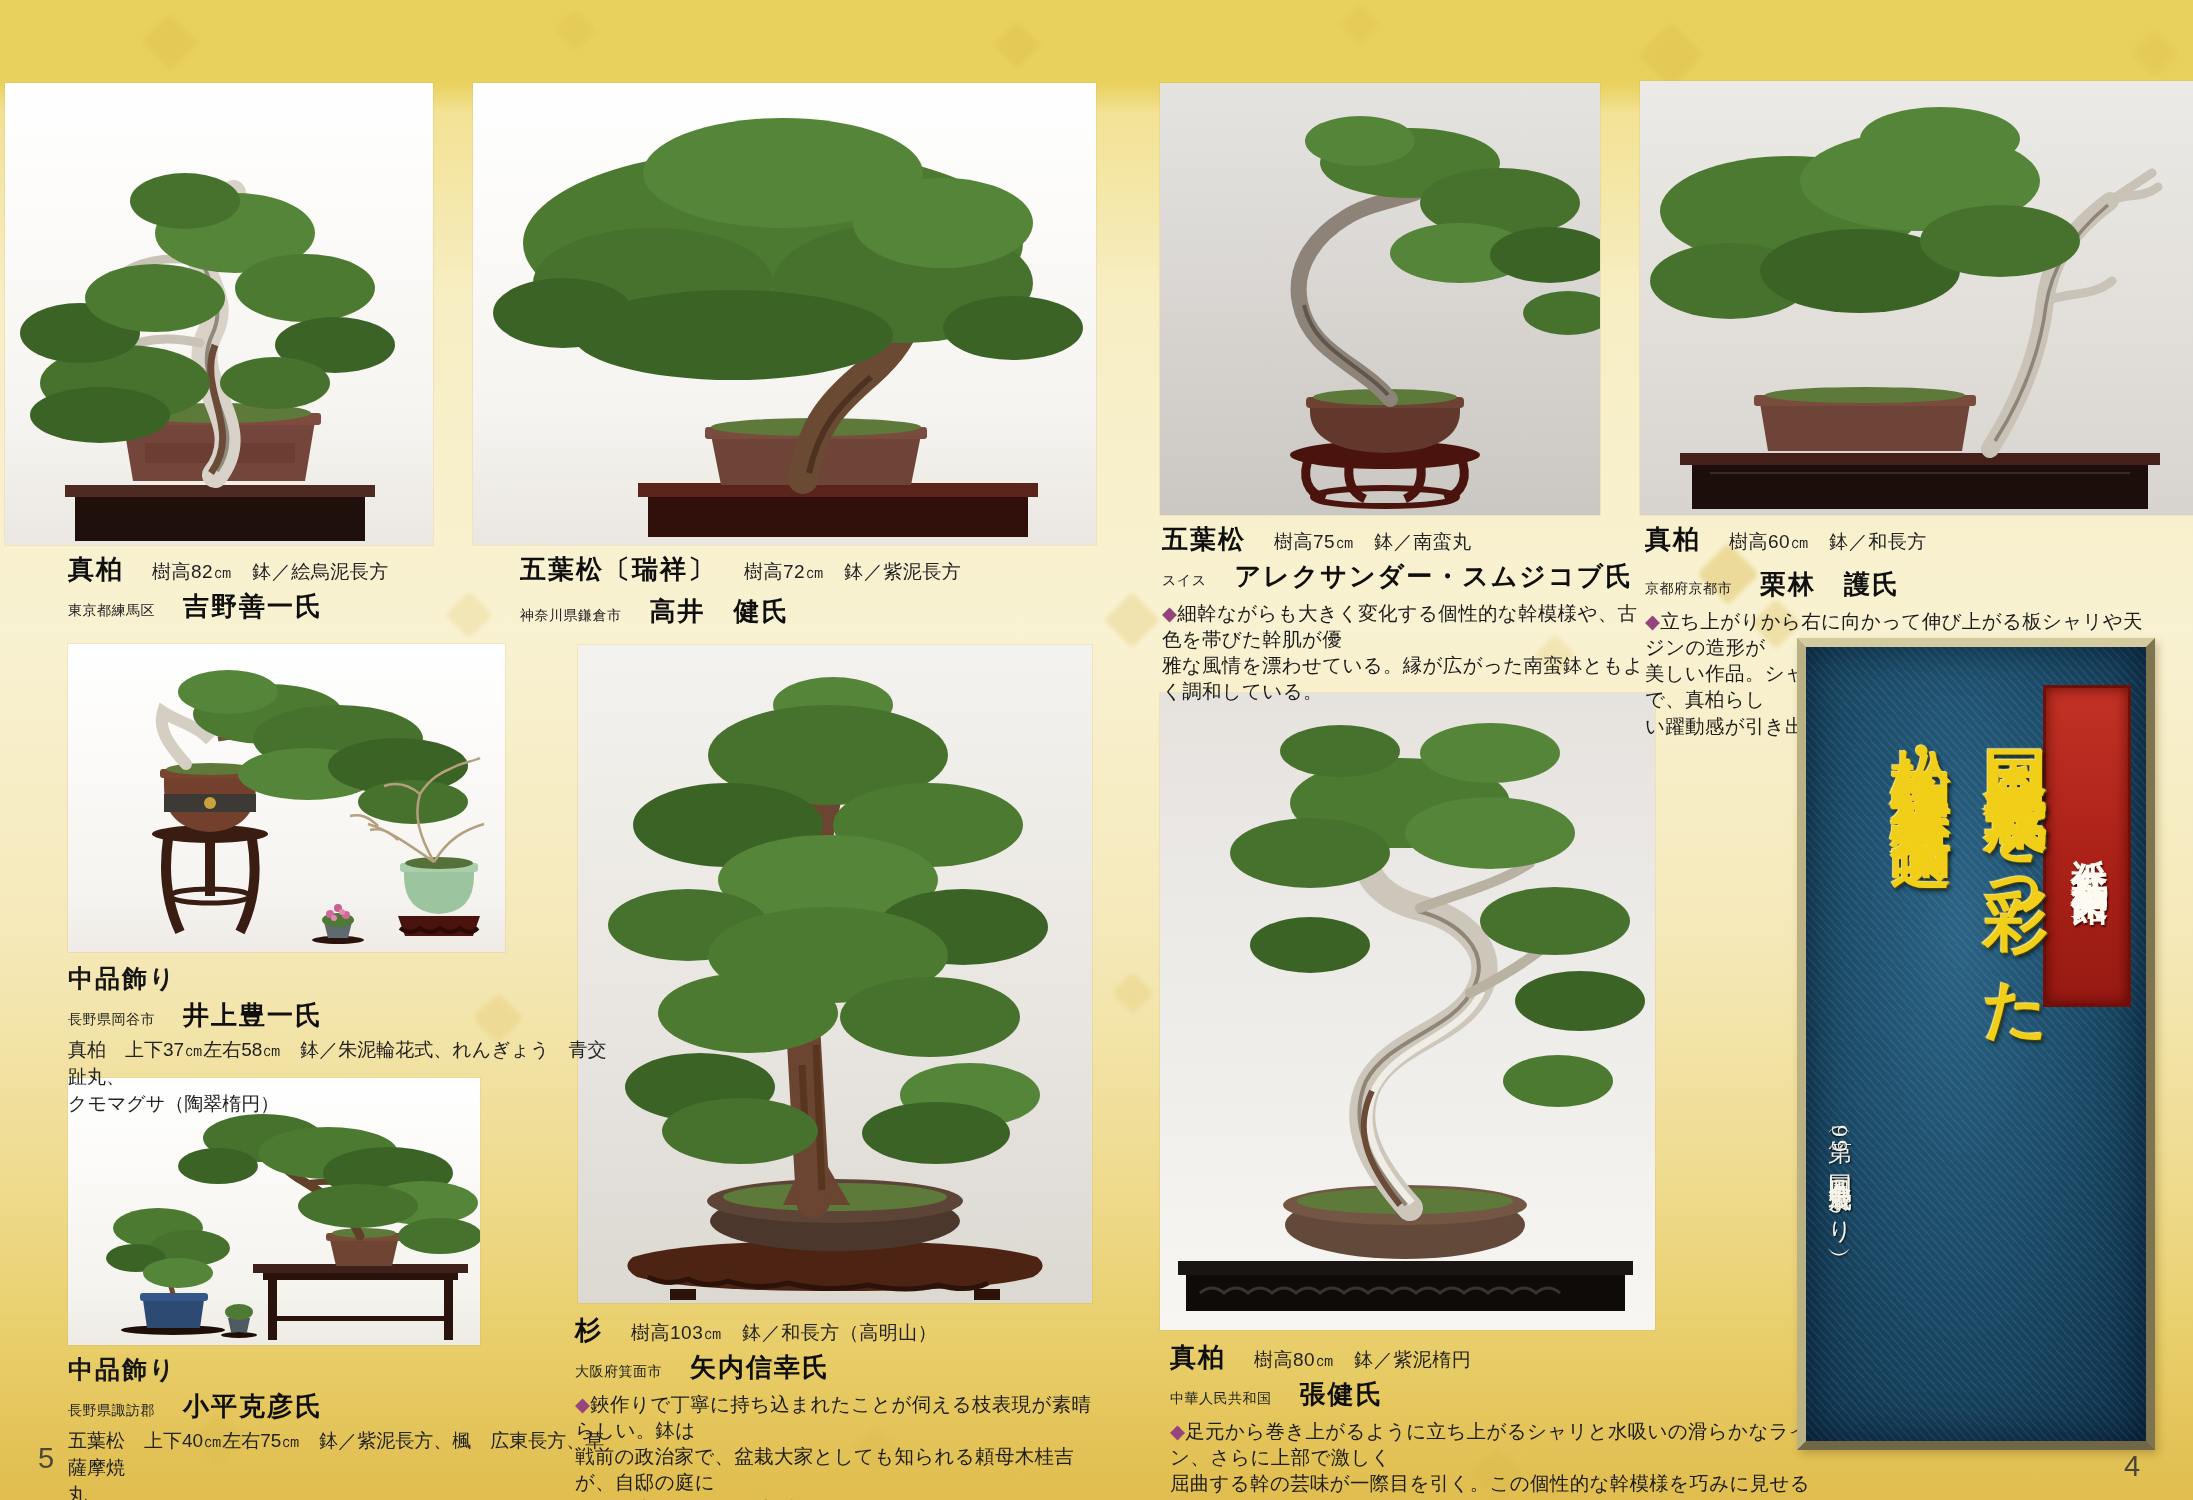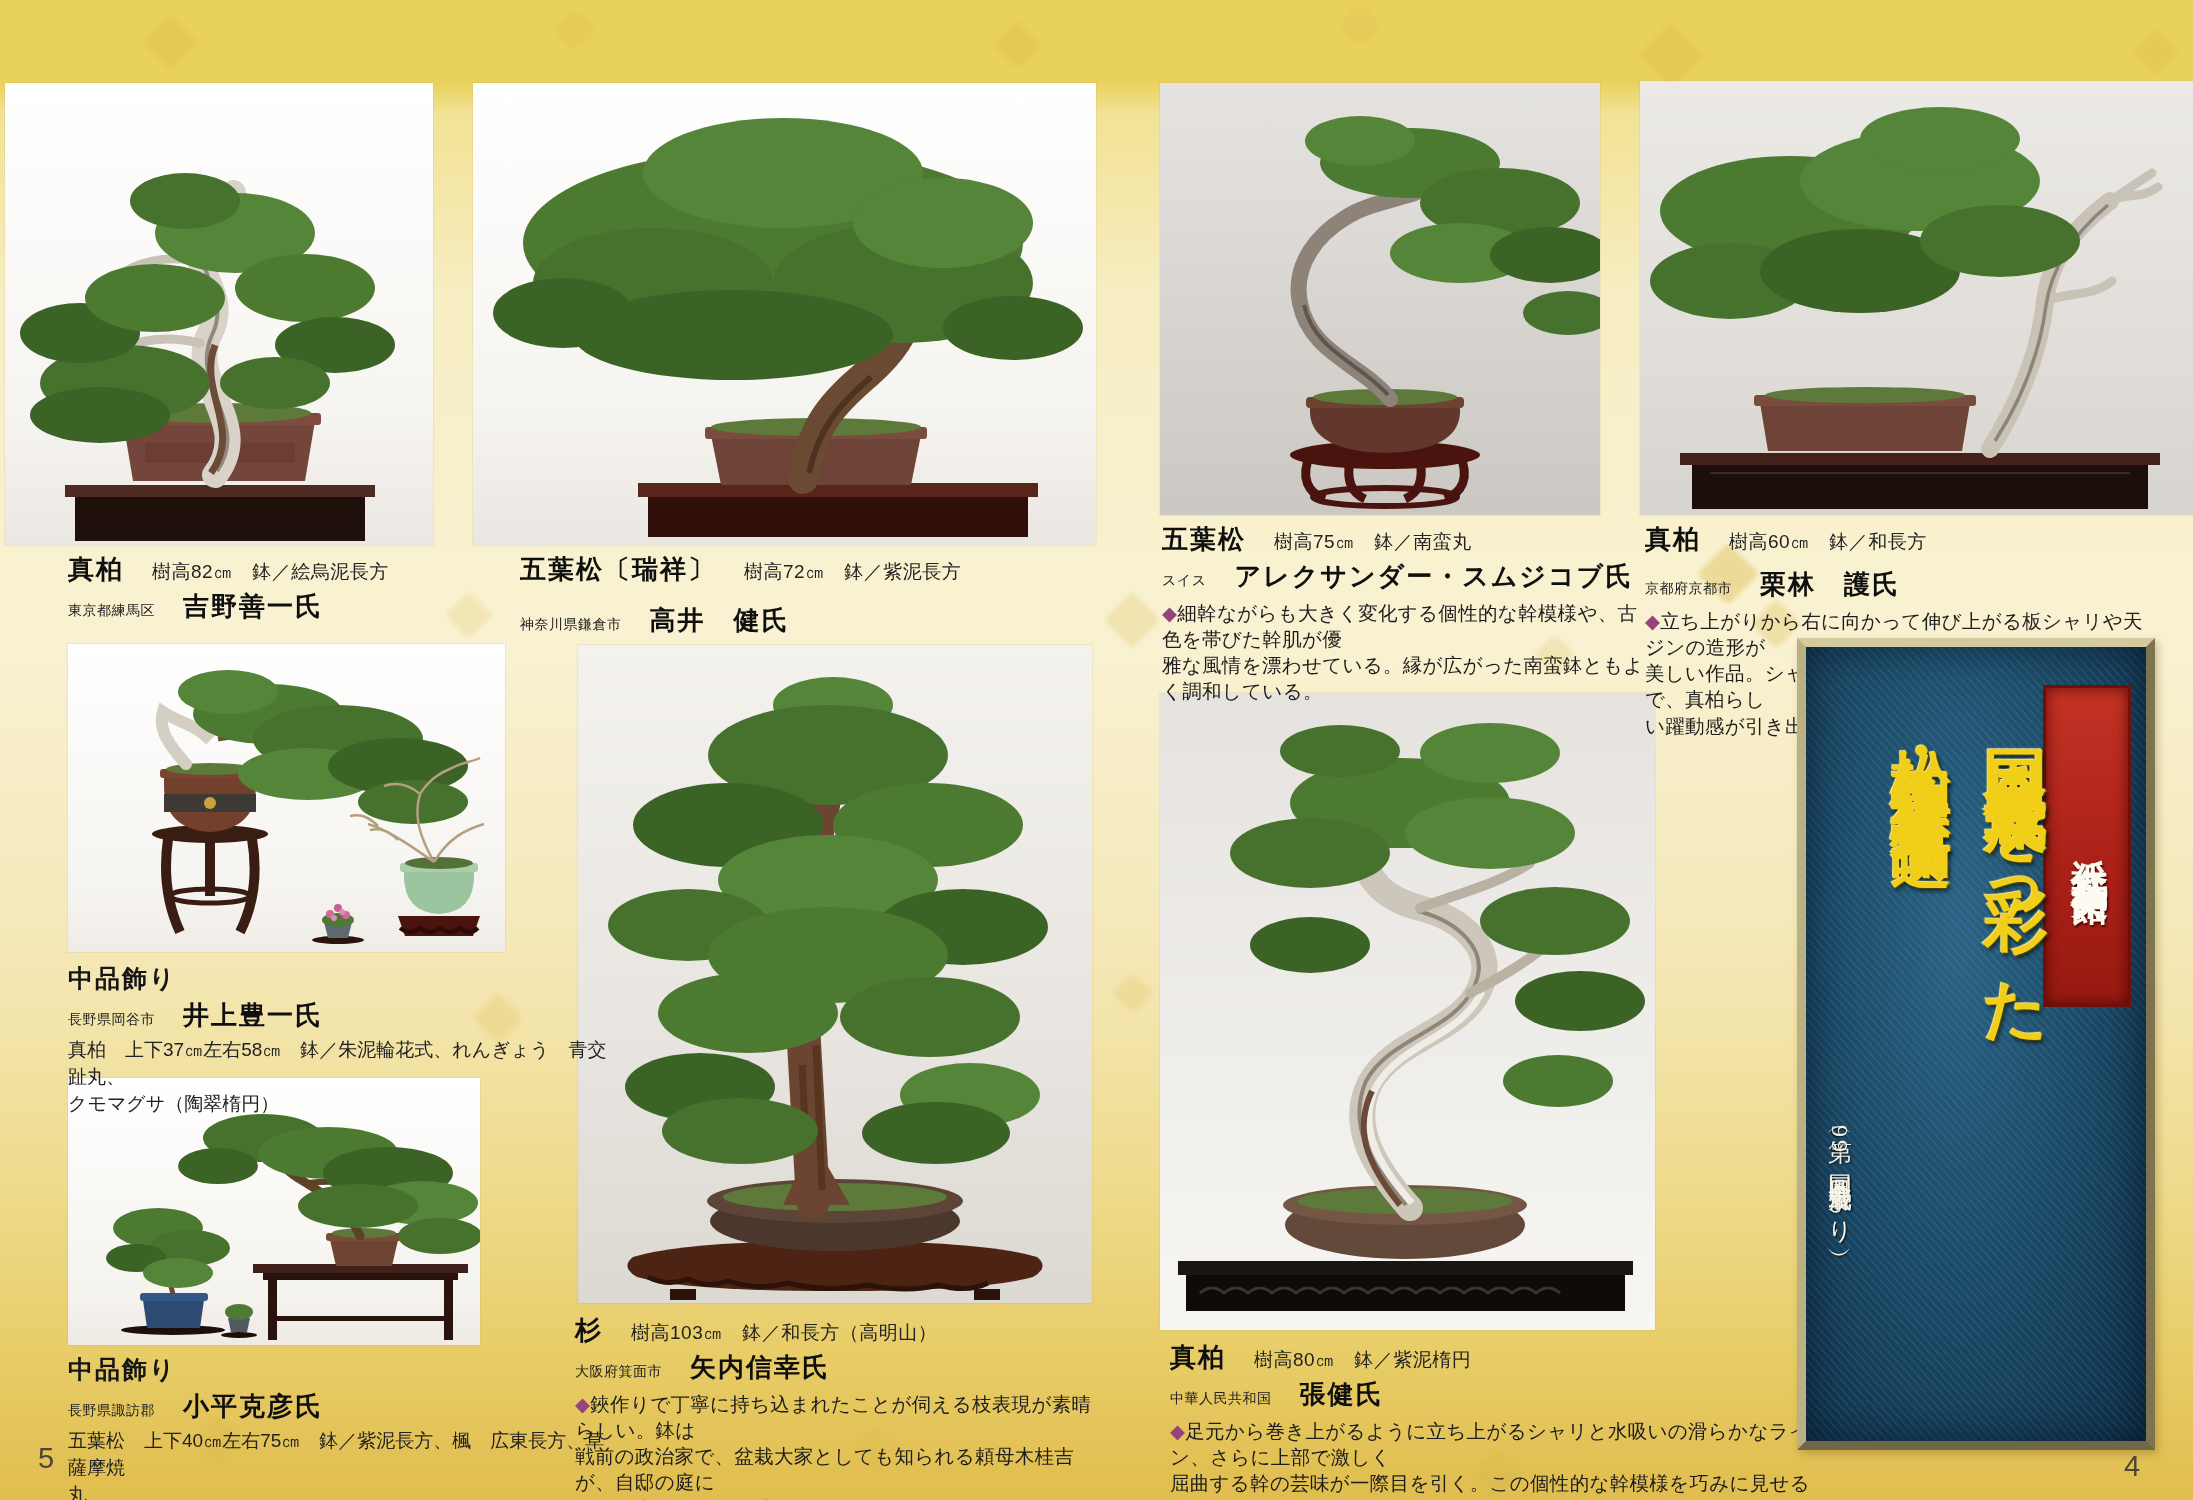--- a/index.html
+++ b/index.html
@@ -298,21 +298,21 @@
       <span class="loc">東京都練馬区</span>
       <span class="owner">吉野善一氏</span>
     </div>
   </div>
 
   <div class="cap" style="left:520px;top:552px;width:560px">
     <div class="row">
       <span class="species">五葉松〔瑞祥〕</span>
       <span class="spec">樹高72㎝　鉢／紫泥長方</span>
     </div>
-    <div class="row" style="margin-top:16px">
+    <div class="row" style="margin-top:7px">
       <span class="loc">神奈川県鎌倉市</span>
       <span class="owner">高井　健氏</span>
     </div>
   </div>
 
   <div class="cap" style="left:1162px;top:522px;width:490px">
     <div class="row">
       <span class="species">五葉松</span>
       <span class="spec">樹高75㎝　鉢／南蛮丸</span>
     </div>

